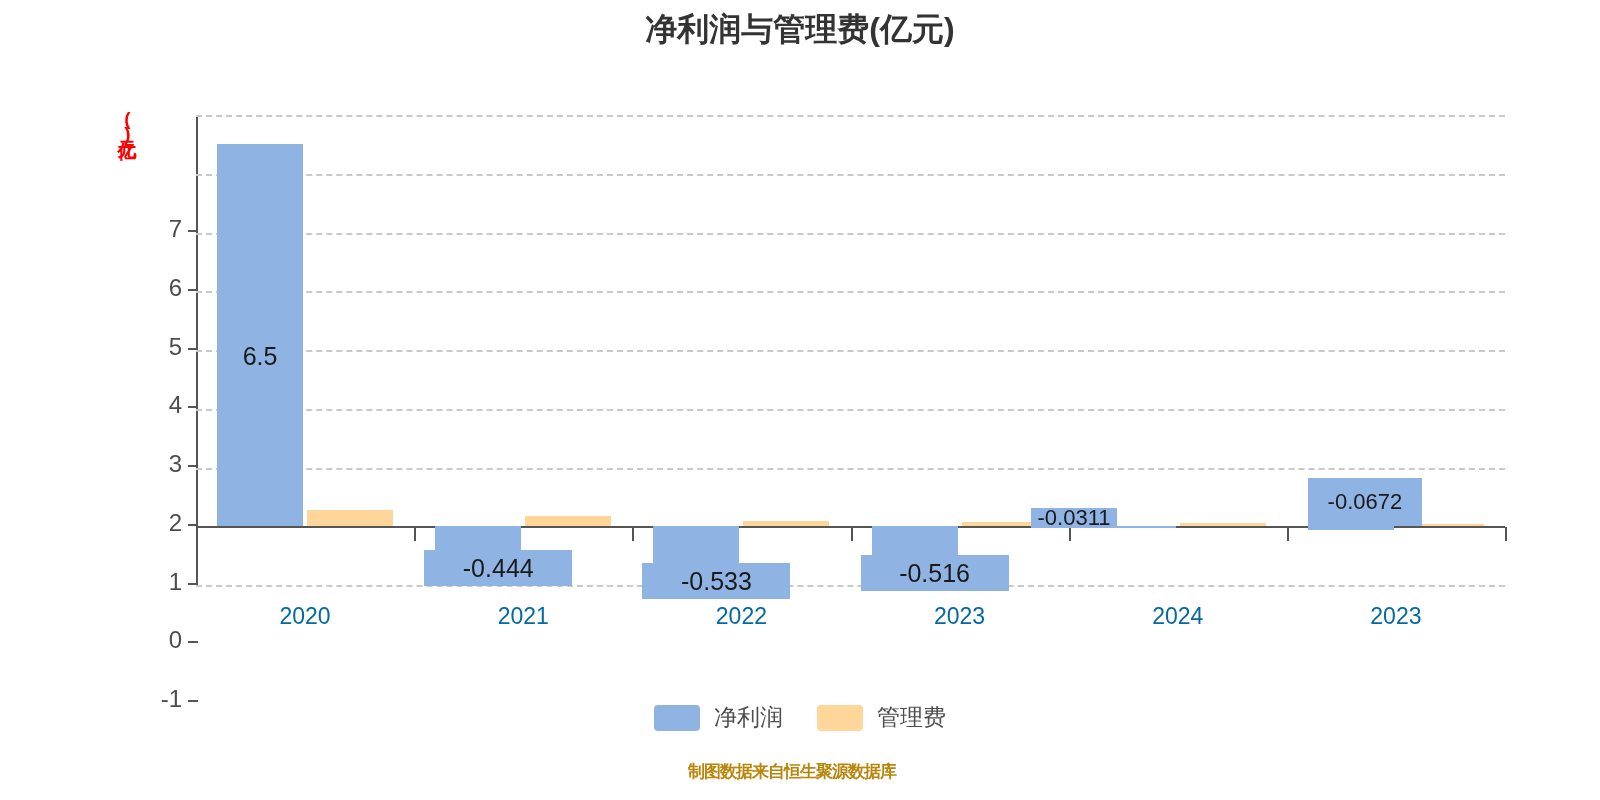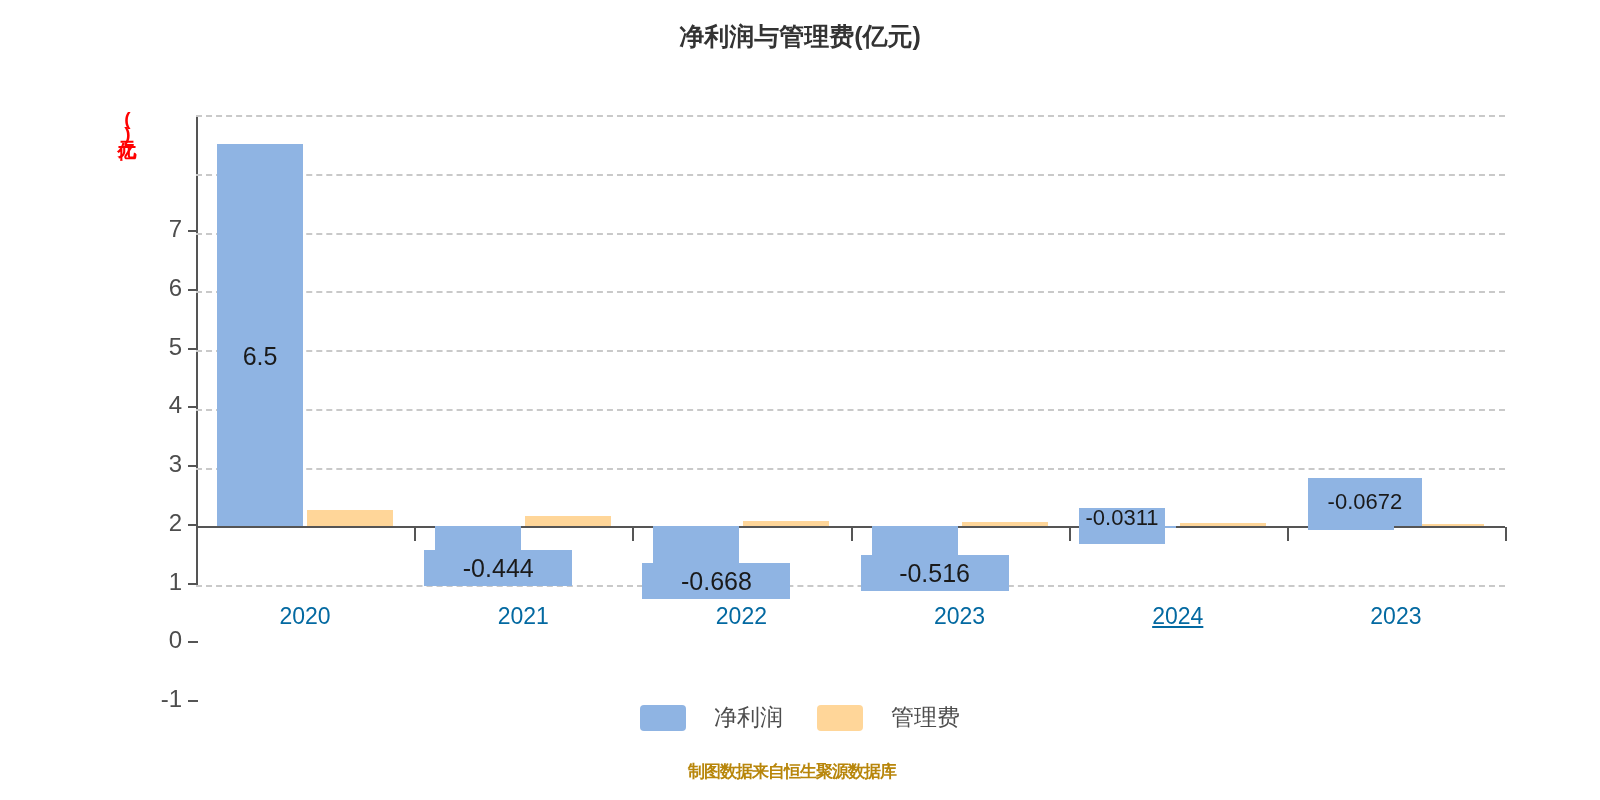--- a/index.html
+++ b/index.html
@@ -1,22 +1,22 @@
 <!DOCTYPE html>
 <html><head>
 <meta charset="utf-8">
 <style>
   html,body{margin:0;padding:0;background:#ffffff;}
   body{width:1600px;height:800px;font-family:"Liberation Sans","DejaVu Sans",sans-serif;overflow:hidden;position:relative;}
 
   #chart-root{position:absolute;left:0;top:0;width:1600px;height:800px;}
 
   #chart-title{
-    position:absolute;left:0;top:20px;width:1600px;text-align:center;
-    font-size:25px;font-weight:bold;color:#333333;letter-spacing:0px;
+    position:absolute;left:0;top:8px;width:1600px;text-align:center;
+    font-size:32px;font-weight:bold;color:#333333;letter-spacing:0px;
   }
 
   
   #plot{
     position:absolute;
     left:196px; top:115px; width:1309px; height:470px;
   }
 
   .gridline{position:absolute;left:0;width:100%;height:0;
     border-top:2px dashed #c9c9c9;}
@@ -47,21 +47,21 @@
     position:absolute;font-size:25px;color:#1a1a1a;
     text-align:center;white-space:nowrap;
     background:#8fb4e3;padding:0 20px;line-height:36px;height:36px;
   }
   .bar-label.plain{background:transparent;padding:0;}
   .bar-label.squeezed{overflow:hidden;}
 
   
   #legend{position:absolute;left:0;top:702px;width:1600px;
     display:flex;justify-content:center;align-items:center;gap:34px;}
-  .legend-item{display:flex;align-items:center;gap:28px;}
+  .legend-item{display:flex;align-items:center;gap:14px;}
   .legend-swatch{width:46px;height:26px;border-radius:4px;}
   .legend-text{font-size:23px;color:#4d4d4d;}
 
   #footer{position:absolute;left:0;top:760px;width:1584px;text-align:center;
     font-size:17px;color:#b8860b;font-weight:bold;letter-spacing:-1px;}
 </style>
 </head>
 <body>
 
 <div id="chart-root">
@@ -110,40 +110,40 @@
       <div class="xtickmark" style="left: 414.167px;"></div>
       <div class="xtickmark" style="left: 632.333px;"></div>
       <div class="xtickmark" style="left: 850.5px;"></div>
       <div class="xtickmark" style="left: 1068.67px;"></div>
       <div class="xtickmark" style="left: 1286.83px;"></div>
       <div class="xtickmark" style="left: 1505px;"></div>
       <div class="xlabel" style="left: 305.083px;">2020</div>
       <div class="xlabel" style="left: 523.25px;">2021</div>
       <div class="xlabel" style="left: 741.417px;">2022</div>
       <div class="xlabel" style="left: 959.583px;">2023</div>
-      <div class="xlabel" style="left: 1177.75px; text-decoration: underline;">2024</div>
+      <div class="xlabel" style="left: 1177.75px;">2024</div>
       <div class="xlabel" style="left: 1395.92px;">2023</div>
     </div>
 
   <div id="bars">
       <div class="bar net" style="left: 217.083px; width: 86px; top: 144.375px; height: 381.875px;"></div>
       <div class="bar mgmt" style="left: 307.083px; width: 86px; top: 510.387px; height: 15.8625px;"></div>
       <div class="bar-label plain" style="left: 217.083px; width: 86px; top: 338.25px;">6.5</div>
       <div class="bar net" style="left: 435.25px; width: 86px; top: 526.25px; height: 26.085px;"></div>
       <div class="bar mgmt" style="left: 525.25px; width: 86px; top: 515.675px; height: 10.575px;"></div>
       <div class="bar-label" style="top: 550.335px; left: 424.25px; width: 108px;">-0.444</div>
       <div class="bar net" style="left: 653.417px; width: 86px; top: 526.25px; height: 39.245px;"></div>
       <div class="bar mgmt" style="left: 743.417px; width: 86px; top: 520.962px; height: 5.2875px;"></div>
-      <div class="bar-label" style="top: 563.495px; left: 642.417px; width: 108px;">-0.668</div>
+      <div class="bar-label" style="top: 563.495px; left: 642.417px; width: 108px;">-0.533</div>
       <div class="bar net" style="left: 871.583px; width: 86px; top: 526.25px; height: 30.315px;"></div>
       <div class="bar mgmt" style="left: 961.583px; width: 86px; top: 522.138px; height: 4.1125px;"></div>
       <div class="bar-label" style="top: 554.565px; left: 860.583px; width: 108px;">-0.516</div>
       <div class="bar net" style="left: 1089.75px; width: 86px; top: 526.25px; height: 2px;"></div>
       <div class="bar mgmt" style="left: 1179.75px; width: 86px; top: 523.312px; height: 2.9375px;"></div>
-      <div class="bar-label squeezed" style="top: 508.25px; left: 1079px; width: 86px; height: 36px; line-height: 20px; font-size: 22px; padding: 0px;">-0.0311</div>
+      <div class="bar-label squeezed" style="top: 508.25px; left: 1031px; width: 86px; height: 20px; line-height: 20px; font-size: 22px; padding: 0px;">-0.0311</div>
       <div class="bar net" style="left: 1307.92px; width: 86px; top: 526.25px; height: 3.948px;"></div>
       <div class="bar mgmt" style="left: 1397.92px; width: 86px; top: 524.487px; height: 2px;"></div>
       <div class="bar-label squeezed" style="top: 478px; left: 1307.92px; width: 86px; height: 20px; line-height: 20px; font-size: 22px; padding: 14px;">-0.0672</div>
     </div>
 
   <div id="legend">
       <div class="legend-item">
         <span class="legend-swatch" style="background: rgb(143, 180, 227);"></span>
         <span class="legend-text">净利润</span>
       </div>

